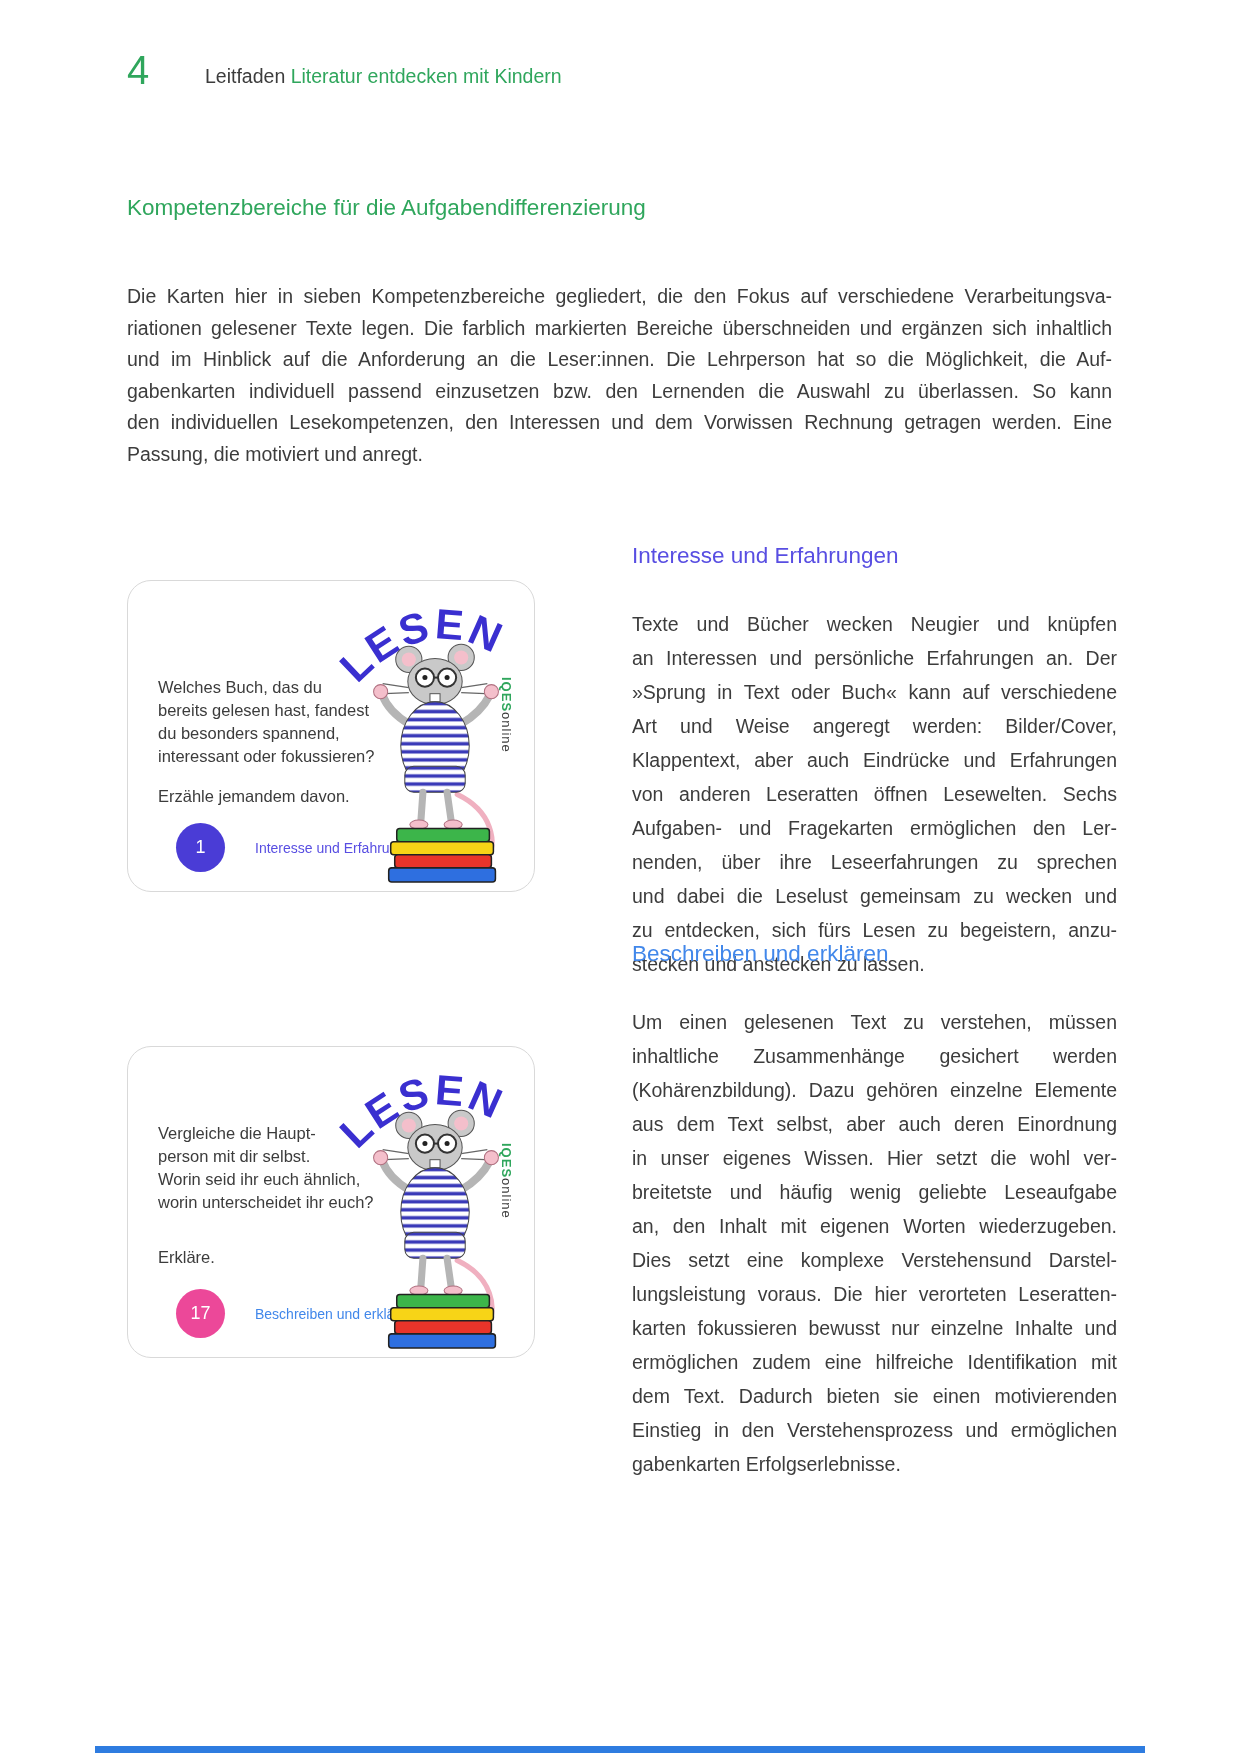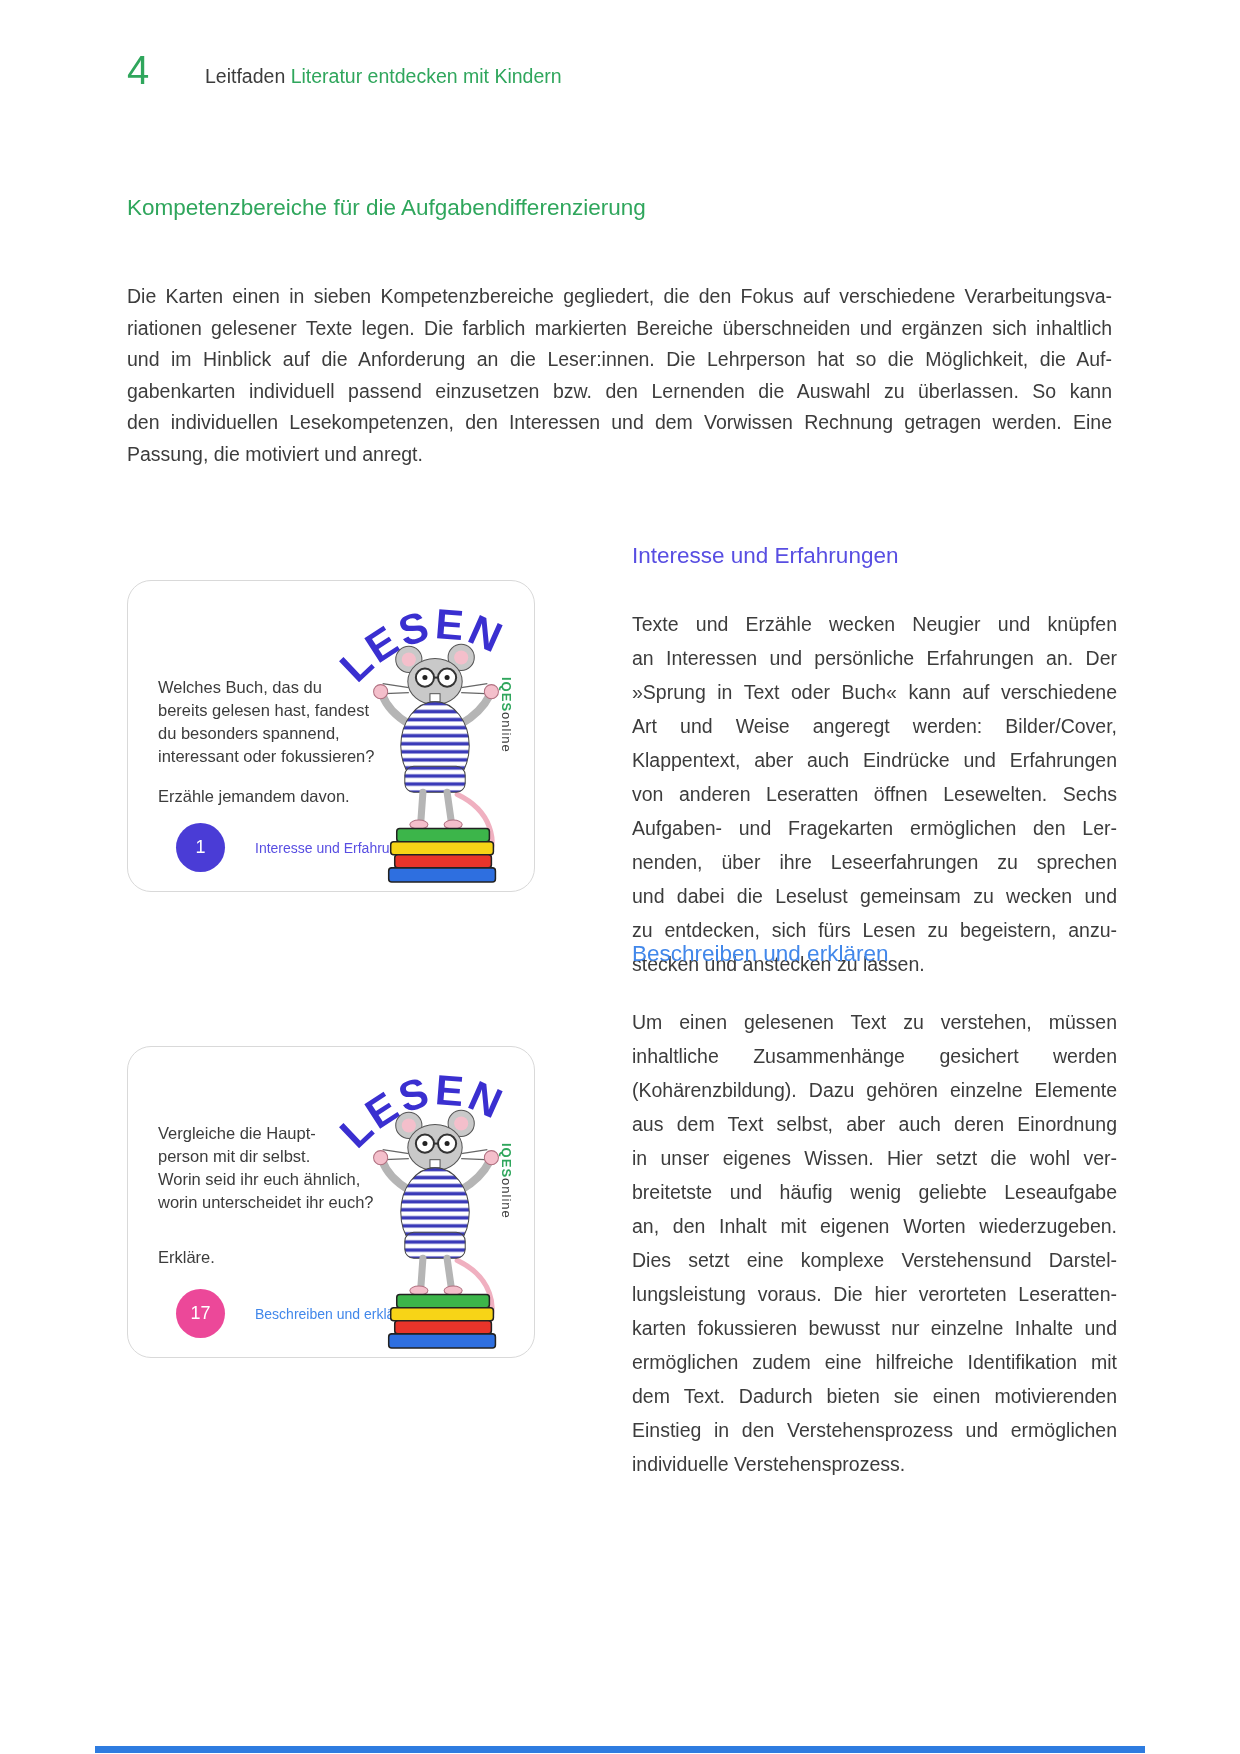--- a/index.html
+++ b/index.html
@@ -61,21 +61,21 @@
 
   <div class="page-number" style="color: rgb(47, 166, 92);">4</div>
   <div class="header-title">
     <span>Leitfaden</span>
     <span style="color: rgb(47, 166, 92);">Literatur entdecken mit Kindern</span>
   </div>
 
   <div class="section-heading" style="color: rgb(47, 166, 92);">Kompetenzbereiche für die Aufgabendifferenzierung</div>
 
   <div class="intro">
-      <div class="line j">Die Karten einen in sieben Kompetenzbereiche gegliedert, die den Fokus auf verschiedene Verarbeitungsva-</div>
+      <div class="line j">Die Karten hier in sieben Kompetenzbereiche gegliedert, die den Fokus auf verschiedene Verarbeitungsva-</div>
       <div class="line j">riationen gelesener Texte legen. Die farblich markierten Bereiche überschneiden und ergänzen sich inhaltlich</div>
       <div class="line j">und im Hinblick auf die Anforderung an die Leser:innen. Die Lehrperson hat so die Möglichkeit, die Auf-</div>
       <div class="line j">gabenkarten individuell passend einzusetzen bzw. den Lernenden die Auswahl zu überlassen. So kann</div>
       <div class="line j">den individuellen Lesekompetenzen, den Interessen und dem Vorwissen Rechnung getragen werden. Eine</div>
       <div class="line">Passung, die motiviert und anregt.</div>
     </div>
 
   <div class="card card-1">
     <div class="card-text q">
         <div class="line">Welches Buch, das du</div>
@@ -142,21 +142,21 @@
       </svg>
     </div>
     <div class="watermark">
       <span class="wm-green" style="color: rgb(47, 166, 92);">IQES</span><span class="wm-dark">online</span>
     </div>
   </div>
 
   <div class="right-col right-col-1">
     <div class="col-heading" style="color: rgb(88, 78, 226);">Interesse und Erfahrungen</div>
     <div class="col-body">
-        <div class="line j">Texte und Erzähle wecken Neugier und knüpfen</div>
+        <div class="line j">Texte und Bücher wecken Neugier und knüpfen</div>
         <div class="line j">an Interessen und persönliche Erfahrungen an. Der</div>
         <div class="line j">»Sprung in Text oder Buch« kann auf verschiedene</div>
         <div class="line j">Art und Weise angeregt werden: Bilder/Cover,</div>
         <div class="line j">Klappentext, aber auch Eindrücke und Erfahrungen</div>
         <div class="line j">von anderen Leseratten öffnen Lesewelten. Sechs</div>
         <div class="line j">Aufgaben- und Fragekarten ermöglichen den Ler-</div>
         <div class="line j">nenden, über ihre Leseerfahrungen zu sprechen</div>
         <div class="line j">und dabei die Leselust gemeinsam zu wecken und</div>
         <div class="line j">zu entdecken, sich fürs Lesen zu begeistern, anzu-</div>
         <div class="line">stecken und anstecken zu lassen.</div>
@@ -242,18 +242,18 @@
         <div class="line j">aus dem Text selbst, aber auch deren Einordnung</div>
         <div class="line j">in unser eigenes Wissen. Hier setzt die wohl ver-</div>
         <div class="line j">breitetste und häufig wenig geliebte Leseaufgabe</div>
         <div class="line j">an, den Inhalt mit eigenen Worten wiederzugeben.</div>
         <div class="line j">Dies setzt eine komplexe Verstehensund Darstel-</div>
         <div class="line j">lungsleistung voraus. Die hier verorteten Leseratten-</div>
         <div class="line j">karten fokussieren bewusst nur einzelne Inhalte und</div>
         <div class="line j">ermöglichen zudem eine hilfreiche Identifikation mit</div>
         <div class="line j">dem Text. Dadurch bieten sie einen motivierenden</div>
         <div class="line j">Einstieg in den Verstehensprozess und ermöglichen</div>
-        <div class="line">individuelle Verstehensprozess.</div>
+        <div class="line">gabenkarten Erfolgserlebnisse.</div>
       </div>
   </div>
 
   <div class="footer-bar" style="background-color: rgb(46, 124, 224);"></div>
 </div>
 
 </body></html>

